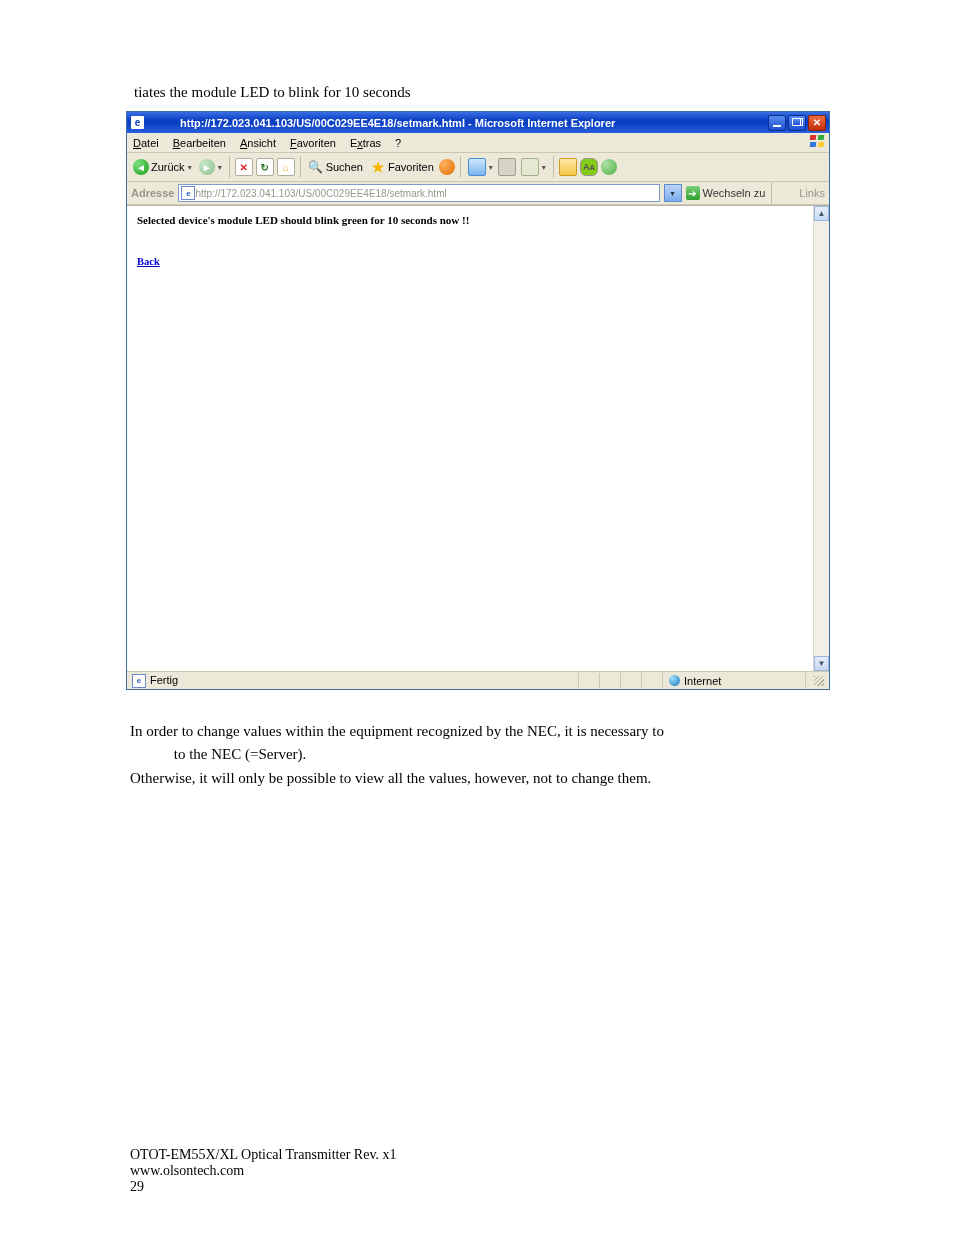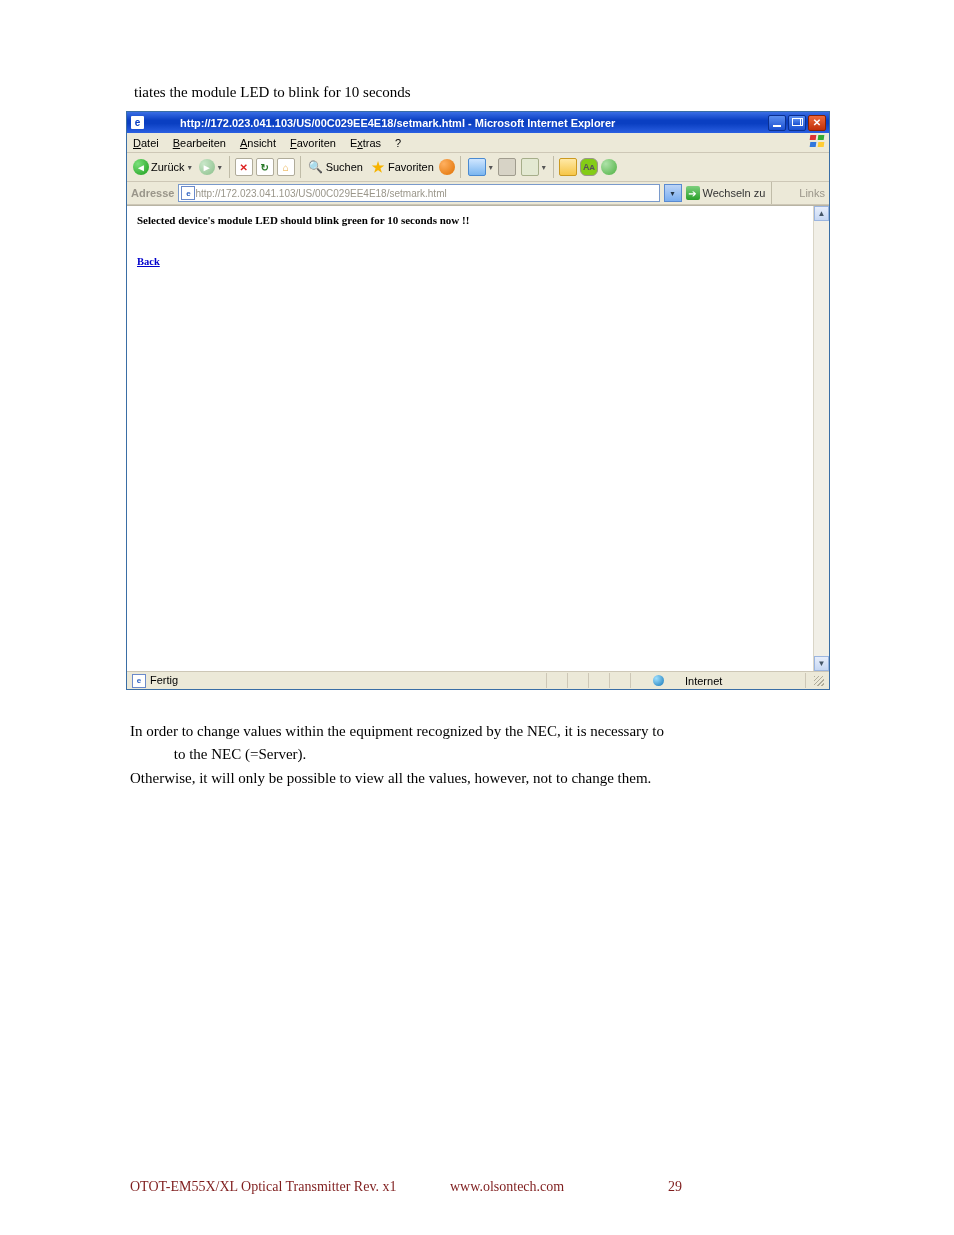--- a/index.html
+++ b/index.html
@@ -196,46 +196,47 @@
     align-items:center;
     font-size:11px;
     padding:0 3px;
     color:#000;
   }
   .status-left{flex:1;display:flex;gap:4px;padding-left:2px;}
   .done-ico{width:12px;height:12px;background:#fff;border:1px solid #6a8acb;position:relative;}
   .done-ico::after{content:"e";position:absolute;inset:0;display:flex;align-items:center;justify-content:center;color:#2a5fc0;font-size:8px;font-weight:bold;}
   .status-panes{display:flex;gap:0;}
   .pane{width:20px;height:15px;border-left:1px solid #cdc7b6;background:#ece9d8;}
-  .pane.zone{width:130px;display:flex;align-items:center;gap:21px;padding:0 22px;}
+  .pane.zone{width:130px;display:flex;align-items:center;gap:4px;padding:0 6px;}
   .pane.grip{width:20px;position:relative;}
   .pane.grip::after{content:"";position:absolute;right:2px;bottom:2px;width:10px;height:10px;background:repeating-linear-gradient(135deg,#b0ac9a,#b0ac9a 1px,transparent 1px,transparent 3px);}
   .globe{width:11px;height:11px;border-radius:50%;background:radial-gradient(circle at 30% 30%,#9fe0ff,#1678b8);}
 
   
   .body-para{
     font-size:15px;
     line-height:1.55;
     margin:0 0 0 0;
     max-width: 730px;
   }
   .login-gap{display:inline-block;width:40px;}
 
   
   .footer{
     position:absolute;
     bottom:40px;
     left:130px; right:80px;
     display:flex;
     font-size:14px;
-    color:#7f1d1d;
+    color:#000000;
+    flex-direction:column;
   }
   .footer .f1{width:320px;}
   .footer .f2{flex:1;}
-  .footer .f3{text-align:right;}
+  .footer .f3{}
 
   .underline{text-decoration:underline;}
 </style>
 </head>
 <body>
 
 <div class="page">
 
   <p class="caption">tiates the module LED to blink for 10 seconds</p>
 

